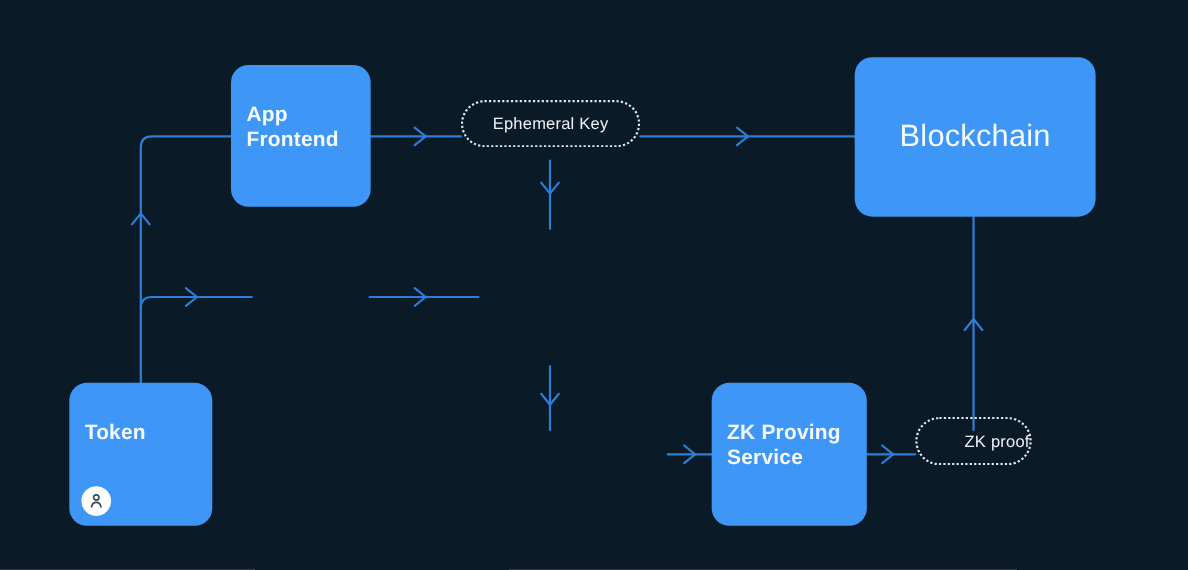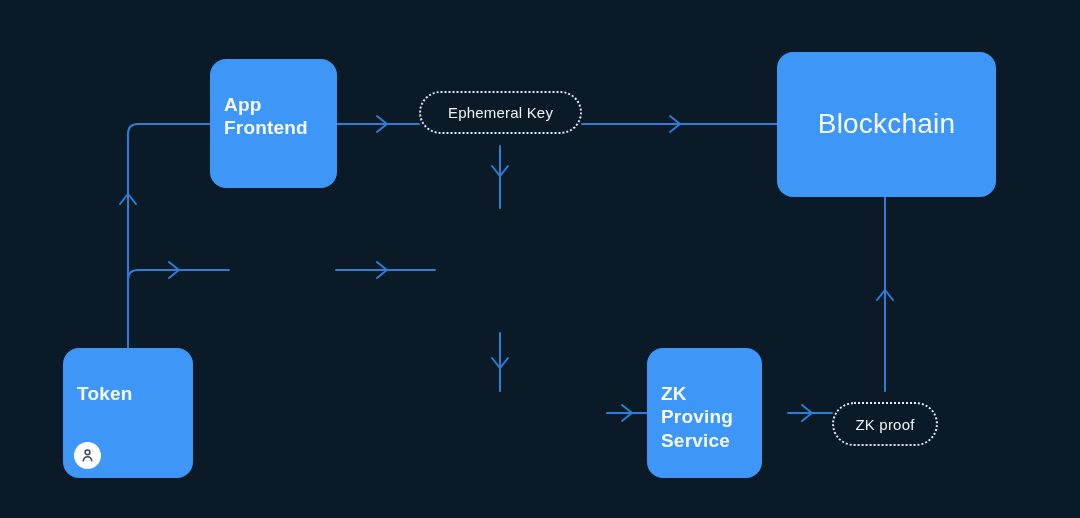--- a/index.html
+++ b/index.html
@@ -43,39 +43,39 @@
     justify-content: center;
     text-align: center;
     padding: 0;
     font-size: 28px;
     font-weight: 500;
   }
   #n-app  { left: 210px; top: 59px;  width: 127px; height: 129px; }
   #n-chain{ left: 777px; top: 52px;  width: 219px; height: 145px; }
   #n-oauth{ left: 435px; top: 208px; width: 132px; height: 125px; }
   #n-user { left: 63px;  top: 348px; width: 130px; height: 130px; }
-  #n-zk   { left: 647px; top: 348px; width: 115px; height: 130px; }
+  #n-zk   { left: 647px; top: 348px; width: 141px; height: 130px; }
   .pill {
     position: absolute;
     box-sizing: border-box;
     border: 2px dotted var(--pill-border, #e3eaf2);
     border-radius: 999px;
     color: var(--pill-text, #edf3f9);
     font-size: 15px;
     font-weight: 400;
     display: flex;
     align-items: center;
     justify-content: center;
     background: transparent;
     letter-spacing: 0.2px;
   }
   #p-ephemeral { left: 419px; top: 91px; width: 163px; height: 43px; }
   #p-web2      { left: 229px; top: 249px; width: 107px; height: 42px; }
   #p-authtoken { left: 393px; top: 391px; width: 214px; height: 44px; }
-  #p-zkproof   { left: 832px; top: 402px; width: 106px; height: 44px; }
+  #p-zkproof   { left: 832px; top: 379px; width: 106px; height: 44px; justify-content: flex-end; }
   .avatar {
     position: absolute;
     left: 11px;
     bottom: 9px;
     width: 27px;
     height: 27px;
     border-radius: 50%;
     background: var(--avatar-bg, #ffffff);
     display: flex;
     align-items: center;

